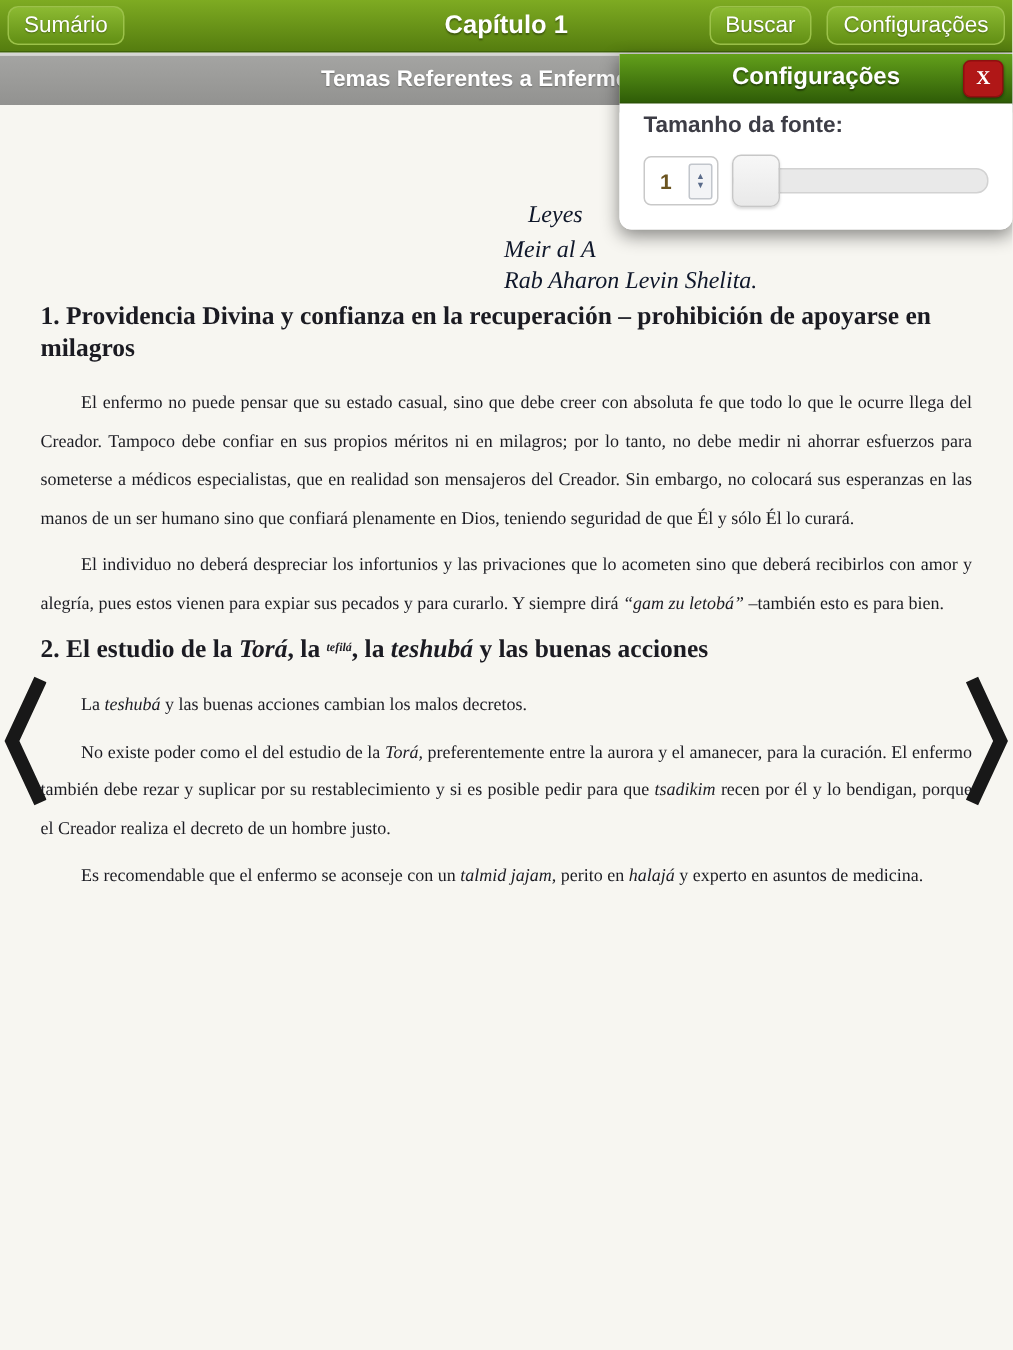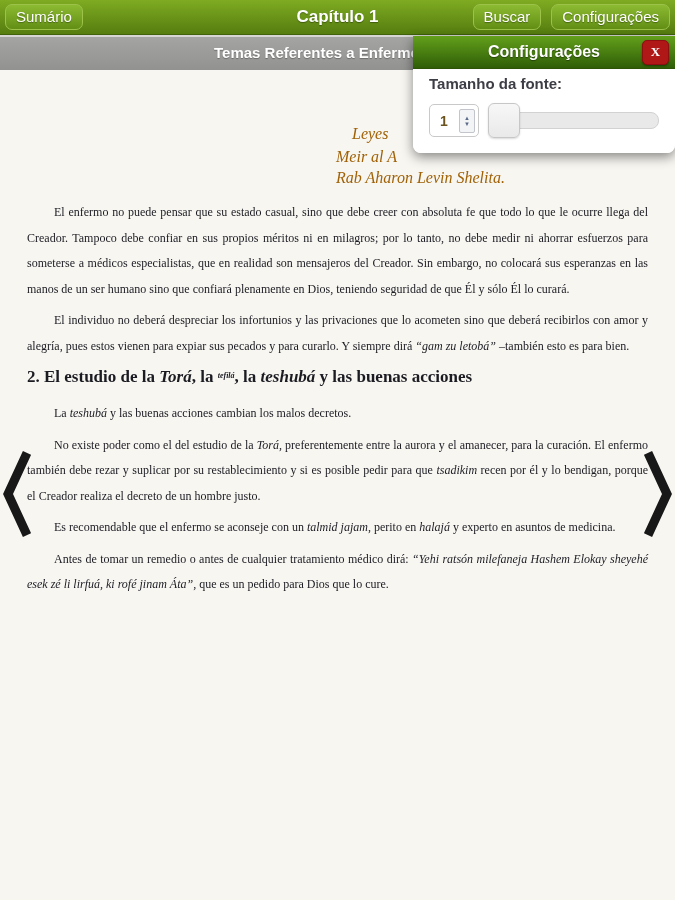--- a/index.html
+++ b/index.html
@@ -33,21 +33,21 @@
     position:absolute;top:35px;left:0;width:675px;height:33px;z-index:15;
     background:linear-gradient(#a4a4a2,#929290);
     border-top:2px solid #d6d6d4;
   }
   .chapterbar span{
     position:absolute;left:214px;top:7px;color:#fff;font-weight:bold;
     font-size:15px;font-family:"Liberation Sans",sans-serif;
     text-shadow:0 1px 1px rgba(0,0,0,.3);white-space:nowrap;
   }
   
-  .ded{position:absolute;font-style:italic;font-size:16px;color:#a16207;z-index:5;white-space:nowrap;}
+  .ded{position:absolute;font-style:italic;font-size:16px;color:#0f172a;z-index:5;white-space:nowrap;margin-top:10px;}
   .ded1{left:352px;top:125px;}
   .ded2{left:336px;top:148px;text-align:center;}
   .ded3{left:336px;top:169px;}
   .doc-content{
     position:absolute;top:200px;left:27px;width:621px;z-index:5;color:#1b1b22;
   }
   .doc-h{
     font-size:17px;font-weight:bold;line-height:21px;margin:0 0 14px;
     font-family:"Liberation Serif",serif;
   }
@@ -123,27 +123,27 @@
 
 <div class="chapterbar">
   <span>Temas Referentes a Enferme</span>
 </div>
 
 <div class="ded ded1">Leyes</div>
 <div class="ded ded2">Meir al A</div>
 <div class="ded ded3">Rab Aharon Levin Shelita.</div>
 
 <div class="doc-content" id="doc-content">
+    <h2 class="doc-h">1. Providencia Divina y confianza en la recuperación – prohibición de apoyarse en milagros</h2>
     <p class="doc-p">El enfermo no puede pensar que su estado casual, sino que debe creer con absoluta fe que todo lo que le ocurre llega del Creador. Tampoco debe confiar en sus propios méritos ni en milagros; por lo tanto, no debe medir ni ahorrar esfuerzos para someterse a médicos especialistas, que en realidad son mensajeros del Creador. Sin embargo, no colocará sus esperanzas en las manos de un ser humano sino que confiará plenamente en Dios, teniendo seguridad de que Él y sólo Él lo curará.</p>
     <p class="doc-p">El individuo no deberá despreciar los infortunios y las privaciones que lo acometen sino que deberá recibirlos con amor y alegría, pues estos vienen para expiar sus pecados y para curarlo. Y siempre dirá <span class="seg-i">“gam zu letobá”</span> –también esto es para bien.</p>
     <h2 class="doc-h">2. El estudio de la <span class="seg-bi">Torá</span>, la <span class="seg-tiny">tefilá</span>, la <span class="seg-bi">teshubá</span> y las buenas acciones</h2>
     <p class="doc-p">La <span class="seg-i">teshubá</span> y las buenas acciones cambian los malos decretos.</p>
     <p class="doc-p">No existe poder como el del estudio de la <span class="seg-i">Torá,</span> preferentemente entre la aurora y el amanecer, para la curación. El enfermo también debe rezar y suplicar por su restablecimiento y si es posible pedir para que <span class="seg-i">tsadikim</span> recen por él y lo bendigan, porque el Creador realiza el decreto de un hombre justo.</p>
     <p class="doc-p">Es recomendable que el enfermo se aconseje con un <span class="seg-i">talmid jajam</span>, perito en <span class="seg-i">halajá</span> y experto en asuntos de medicina.</p>
-    <p class="doc-p">Antes de tomar un remedio o antes de cualquier tratamiento médico dirá: <span class="seg-i">“Yehi ratsón milefaneja Hashem Elokay sheyehé esek zé li lirfuá, ki rofé jinam Áta”</span>, que es un pedido para Dios que lo cure.</p>
   </div>
 
 <div class="chev chev-left">
   <svg width="30" height="92" viewBox="0 0 30 92">
     <polyline points="26,5 7,46 26,87" fill="none" stroke="#181818" stroke-width="9"></polyline>
   </svg>
 </div>
 <div class="chev chev-right">
   <svg width="30" height="92" viewBox="0 0 30 92">
     <polyline points="4,5 23,46 4,87" fill="none" stroke="#181818" stroke-width="9"></polyline>

